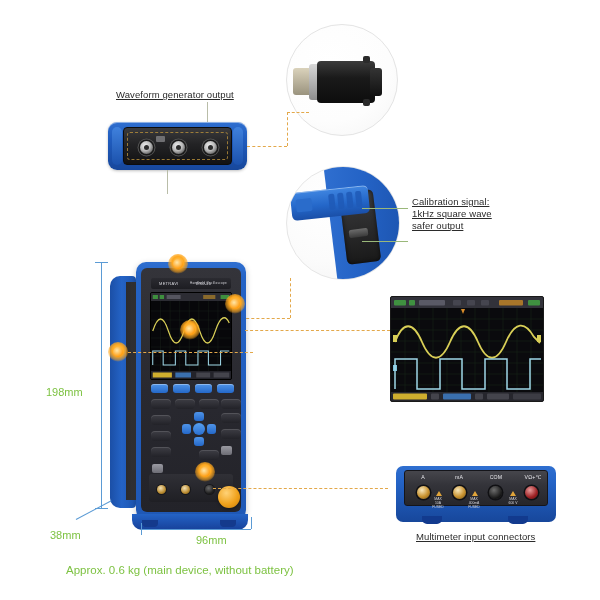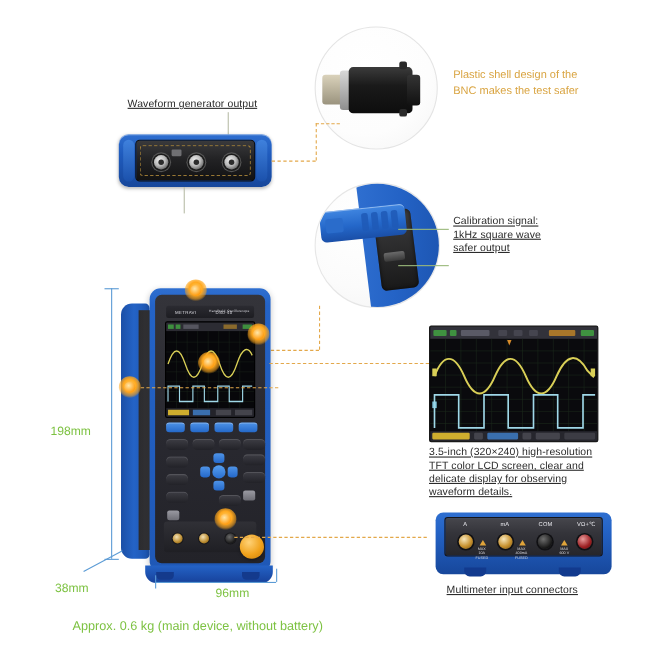--- a/index.html
+++ b/index.html
@@ -175,22 +175,20 @@
 
   <div id="bnc-inset">
     <div class="bnc-photo">
       <div class="bnc-metal"></div>
       <div class="bnc-collar"></div>
       <div class="bnc-barrel"></div>
       <div class="bnc-nub"></div>
       <div class="bnc-nub2"></div>
     </div>
   </div>
-  <div class="lbl-tan" style="left:412px;top:62px;width:180px;">Plastic shell design of the
-BNC makes the test safer</div>
 
   <div class="ln-dash-h" style="left:247px;top:146px;width:40px;"></div>
   <div class="ln-dash-v" style="left:287px;top:112px;height:34px;"></div>
   <div class="ln-dash-h" style="left:287px;top:112px;width:22px;"></div>
 
   <div id="cal-inset">
     <div class="cal-body"></div>
     <div class="cal-port"></div>
     <div class="cal-pin"></div>
     <div class="cal-usb"></div>
@@ -361,24 +359,20 @@
       <path d="M4,92 L4,62 L26,62 L26,92 L49,92 L49,62 L71,62 L71,92 L94,92 L94,62 L116,62 L116,92 L139,92 L139,62 L150,62" fill="none" stroke="#9fd8e8" stroke-width="1.5"></path>
       <rect x="0" y="95" width="152" height="9" fill="#26262d"></rect>
       <rect x="2" y="96.5" width="34" height="6" rx="1" fill="#cfae2e"></rect>
       <rect x="40" y="96.5" width="8" height="6" rx="1" fill="#44444c"></rect>
       <rect x="52" y="96.5" width="28" height="6" rx="1" fill="#3a6fae"></rect>
       <rect x="84" y="96.5" width="8" height="6" rx="1" fill="#44444c"></rect>
       <rect x="96" y="96.5" width="22" height="6" rx="1" fill="#44444c"></rect>
       <rect x="122" y="96.5" width="28" height="6" rx="1" fill="#3c3c44"></rect>
     </svg>
   </div>
-  <div class="lbl-dark" style="left:390px;top:406px;width:200px;">3.5-inch (320×240) high-resolution
-TFT color LCD screen, clear and
-delicate display for observing
-waveform details.</div>
 
   <div id="mm-panel">
     <div class="mm-shell"></div>
     <div class="mm-face">
       <div class="mm-lab" style="left:10px;top:3px;width:16px;">A</div>
       <div class="mm-lab" style="left:46px;top:3px;width:16px;">mA</div>
       <div class="mm-lab" style="left:80px;top:3px;width:22px;">COM</div>
       <div class="mm-lab" style="left:114px;top:3px;width:28px;">VΩ+℃</div>
 
       <div class="mm-jack gold" style="left:12px;"></div>
@@ -394,21 +388,21 @@
 FUSED</div>
       <div class="mm-sub" style="left:58px;top:26px;width:22px;">MAX
 400mA
 FUSED</div>
       <div class="mm-sub" style="left:98px;top:26px;width:20px;">MAX
 600 V</div>
     </div>
     <div class="mm-foot" style="left:26px;"></div>
     <div class="mm-foot" style="left:112px;"></div>
   </div>
-  <div class="lbl-dark" style="left:406px;top:531px;width:180px;">Multimeter input connectors</div>
+  <div class="lbl-dark" style="left:416px;top:531px;width:180px;">Multimeter input connectors</div>
 
   <div class="ln-dash-h" style="left:213px;top:488px;width:175px;"></div>
 
   <div class="ln-blue" style="left:101px;top:262px;width:1px;height:246px;"></div>
   <div class="ln-blue" style="left:95px;top:262px;width:13px;height:1px;"></div>
   <div class="ln-blue" style="left:95px;top:508px;width:13px;height:1px;"></div>
   <div class="lbl-green" style="left:46px;top:385px;">198mm</div>
 
   <div class="ln-blue" style="left:76px;top:519px;width:40px;height:1px;transform:rotate(-28deg);transform-origin:left center;"></div>
   <div class="lbl-green" style="left:50px;top:528px;">38mm</div>

